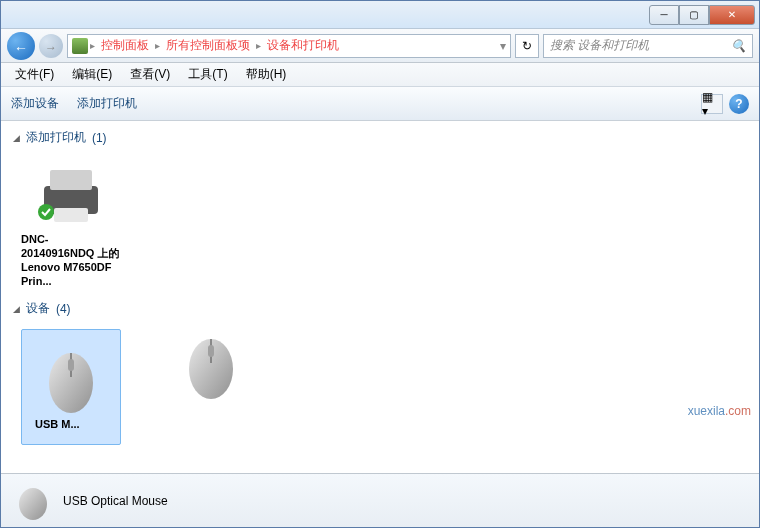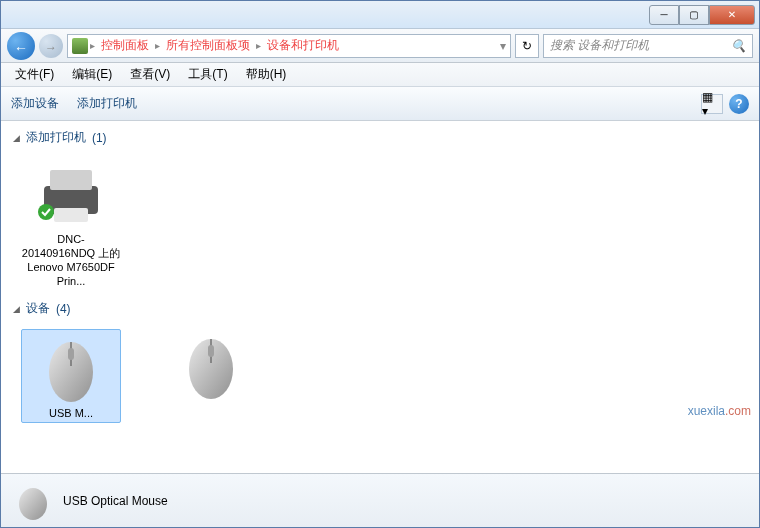--- a/index.html
+++ b/index.html
@@ -27,22 +27,22 @@
     .tb-right { margin-left: auto; display: flex; gap: 6px; align-items: center; }
     .tb-icon { width: 22px; height: 20px; border: 1px solid #b8c8d8; background: #f0f4f8; display: flex; align-items: center; justify-content: center; cursor: pointer; }
     .help-icon { width: 20px; height: 20px; border-radius: 50%; background: radial-gradient(circle at 30% 30%, #6db4f0, #1c6cc0); color: #fff; display: flex; align-items: center; justify-content: center; font-weight: bold; cursor: pointer; }
     .content { flex: 1; background: #fff; overflow-y: auto; position: relative; padding: 4px 0; }
     .content::-webkit-scrollbar { width: 18px; }
     .content::-webkit-scrollbar-track { background: #f0f0f0; border-left: 1px solid #d0d0d0; }
     .content::-webkit-scrollbar-thumb { background: linear-gradient(to right, #d8e4f0, #b8ccE0); border: 1px solid #a0b0c0; border-radius: 2px; }
     .section-header { display: flex; align-items: center; gap: 6px; padding: 4px 12px; color: #1a4a7a; cursor: pointer; }
     .tri { font-size: 9px; color: #666; }
     .items-row { display: flex; flex-wrap: wrap; padding: 8px 20px; gap: 40px; }
-    .device-item { width: 100px; text-align: center; cursor: pointer; position: relative; }
-    .device-item.selected { background: #cce4ff; border: 1px solid #7ab8f0; border-radius: 2px; padding: 2px; }
+    .device-item { width: 100px; cursor: pointer; position: relative; font-weight: bold; }
+    .device-item.selected { background: #cce4ff; border: 1px solid #7ab8f0; border-radius: 2px; padding: 13px; }
     .device-icon { height: 72px; display: flex; align-items: center; justify-content: center; }
     .device-label { font-size: 11px; line-height: 14px; word-break: break-word; margin-top: 2px; }
     .printer-svg { width: 70px; height: 60px; }
     .monitor-svg { width: 64px; height: 58px; }
     .mouse-svg { width: 56px; height: 72px; }
     .drive-svg { width: 60px; height: 60px; }
     .bottom-panel { height: 54px; background: linear-gradient(to bottom, #f4f8fc, #e8eef4); border-top: 1px solid #c0c8d0; display: flex; align-items: center; padding: 0 12px; gap: 10px; }
     .bp-icon { width: 40px; height: 38px; }
     .bp-text { display: flex; flex-direction: column; gap: 6px; }
     .bp-title { color: #000; }

